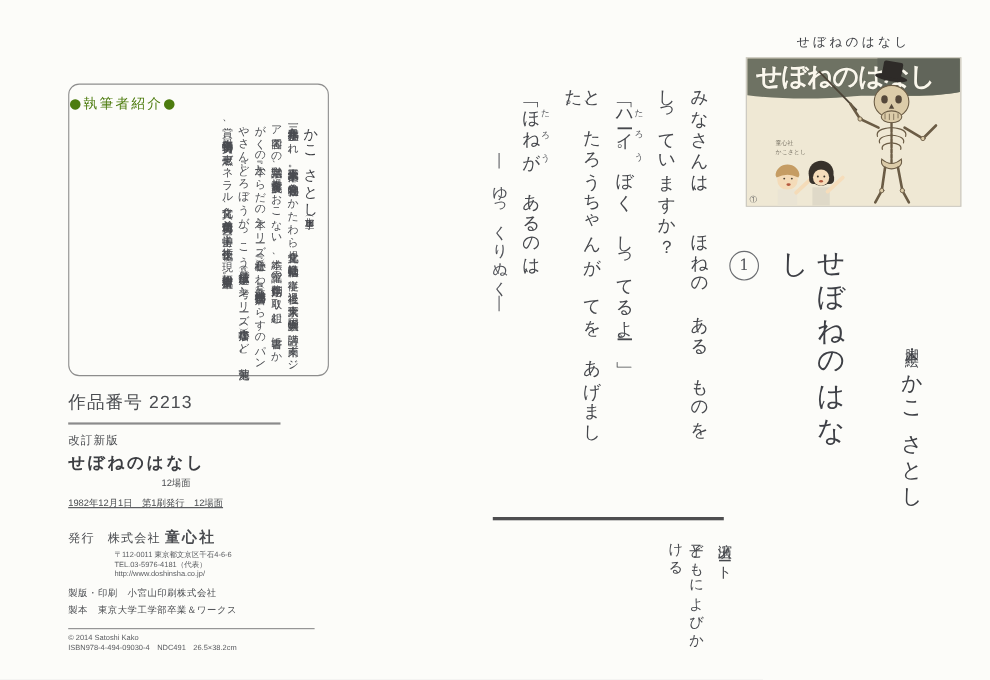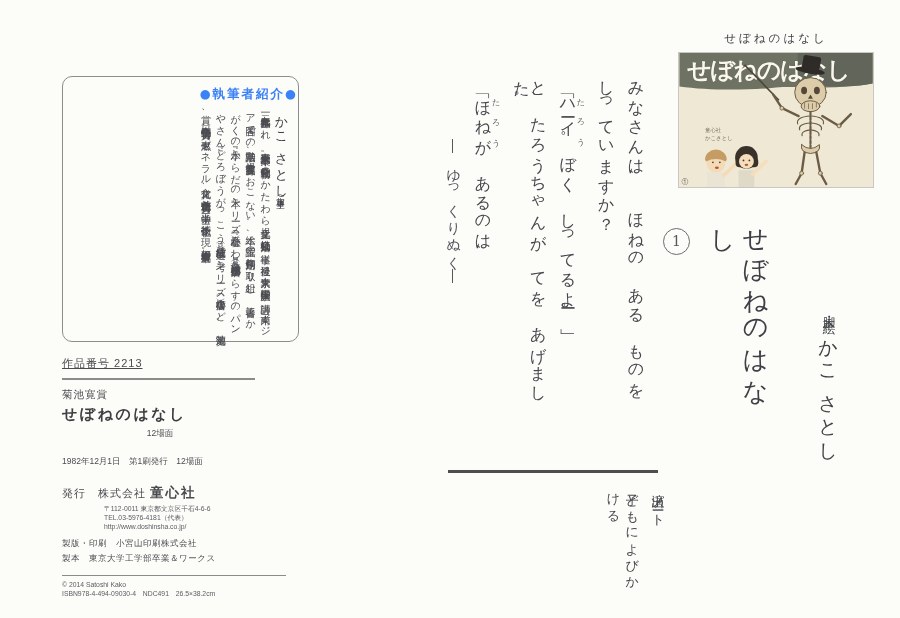--- a/index.html
+++ b/index.html
@@ -37,37 +37,37 @@
   #script rt{font-size:8px;letter-spacing:0;color:#55575c;}
 
   
   #note-rule{left:448px;top:470px;width:210px;height:2.5px;background:#4e4e50;}
   #note{left:596px;top:484px;height:105px;font-size:13px;letter-spacing:1.5px;color:#46484d;}
   #note p{margin:0;margin-block-end:7px;line-height:1.45;}
 
   
   #author-box{left:62px;top:76px;width:237px;height:266px;border:1.2px solid #8d8d8d;
     border-radius:10px;box-sizing:border-box;}
-  #box-header{left:0;top:9px;width:100%;text-align:right;font-size:12.5px;
-    font-weight:bold;letter-spacing:2px;color:#3b82f6;}
+  #box-header{left:0;top:9px;width:100%;text-align:left;font-size:12.5px;
+    font-weight:normal;letter-spacing:2px;color:#4d7c0f;}
   #box-body{left:10px;top:30px;width:217px;height:224px;}
   #box-body p{margin:0;}
   #author-name{font-size:13px;letter-spacing:1px;margin-block-end:9px;color:#3c3e43;}
   #author-name .kanji{font-size:8.5px;letter-spacing:0;}
   #author-bio{font-size:10px;line-height:14.9px;letter-spacing:0.4px;color:#4a4c51;}
 
   
   #colophon{left:62px;top:356px;width:226px;font-family:"Liberation Sans",sans-serif;
     color:#4a4c50;}
-  .c-worknum{font-size:11px;letter-spacing:1px;text-decoration:underline;}
+  .c-worknum{font-size:16px;letter-spacing:1px;}
   .c-rule1{width:193px;height:1.5px;background:#8b8b8b;margin:7px 0 8px 0;}
   .c-edition{font-size:10.5px;letter-spacing:1px;}
   .c-title{font-size:15px;font-weight:bold;letter-spacing:2.5px;margin-top:3px;color:#3c3e42;}
   .c-scenes{width:196px;text-align:center;font-size:8.5px;margin-top:4px;}
-  .c-print{font-size:8.5px;line-height:12px;margin-top:15px;}
+  .c-print{font-size:8.5px;line-height:12px;margin-top:5px;text-decoration:underline;}
   .c-author{font-size:11px;letter-spacing:1px;margin-top:8px;}
   .c-pub{font-size:11px;margin-top:17px;letter-spacing:1px;}
   .c-pub .brand{font-size:13.5px;font-weight:bold;letter-spacing:2px;}
   .c-addr{margin-left:42px;font-size:6.8px;line-height:9px;color:#5a5c60;margin-top:2px;}
   .c-make{font-size:8.5px;margin-top:7px;letter-spacing:0.5px;}
   .c-make2{font-size:8.5px;margin-top:3px;letter-spacing:0.5px;}
   .c-rule2{width:224px;height:1.5px;background:#8b8b8b;margin:10px 0 5px 0;}
   .c-small{font-size:6.8px;line-height:8.6px;color:#5a5c60;}
 </style>
 </head>
@@ -172,21 +172,21 @@
     <div id="box-header" class="abs">●執筆者紹介●</div>
     <div id="box-body" class="abs vtext">
       <p id="author-name"><span>かこ さとし</span><span class="kanji">（加古 里子）</span></p>
       <p id="author-bio">一九二六年福井県生まれ。東京大学工学部卒業。化学会社勤務のかたわら児童文化、社会福祉活動に従事。退社後、東京大学、横浜国立大学の講師、東南アジア各国での識字活動、児童教育実践をおこない、絵本、童謡の創作活動に取り組む。著書に『かがくの本』『からだの本』シリーズ（童心社）『かわ』『海』『地球』（福音館書店）『からすのパンやさん』『どろぼうがっこう』（偕成社）『伝承遊び考』シリーズ（小峰書店）など。菊池寛賞、日本化学会特別功労賞、東燃ゼネラル文化賞、越前市文化功労賞、工学博士、技術士（化学）、現、加古総合研究所主宰。</p>
     </div>
   </div>
 
   <div id="colophon" class="abs">
     <div class="c-worknum">作品番号 2213</div>
     <div class="c-rule1"></div>
-    <div class="c-edition">菊池寛賞</div>
+    <div class="c-edition">改訂新版</div>
     <div class="c-title">せぼねのはなし</div>
     <div class="c-scenes">12場面</div>
     <div class="c-print">
       <div>1982年12月1日　第1刷発行　12場面</div>
     </div>
     <div class="c-pub">
       <span>発行</span>　<span>株式会社</span> <span class="brand">童心社</span>
     </div>
     <div class="c-addr">
       <div>〒112-0011 東京都文京区千石4-6-6</div>

